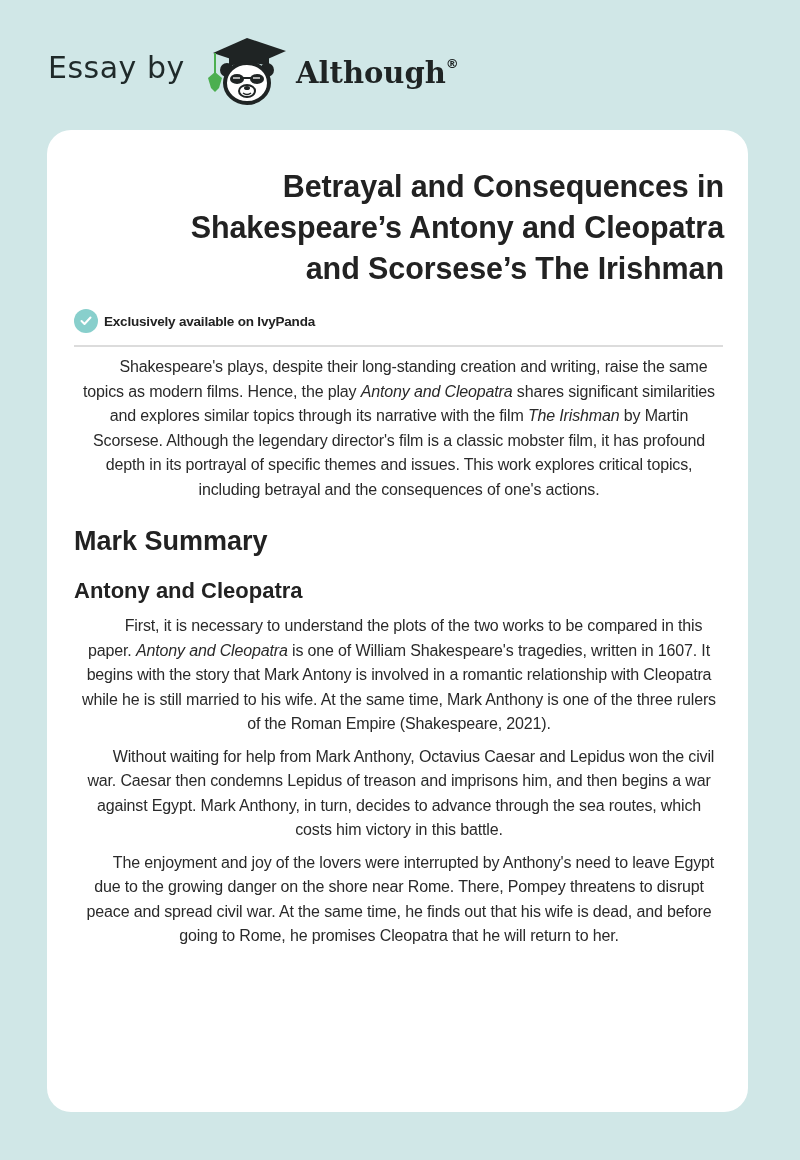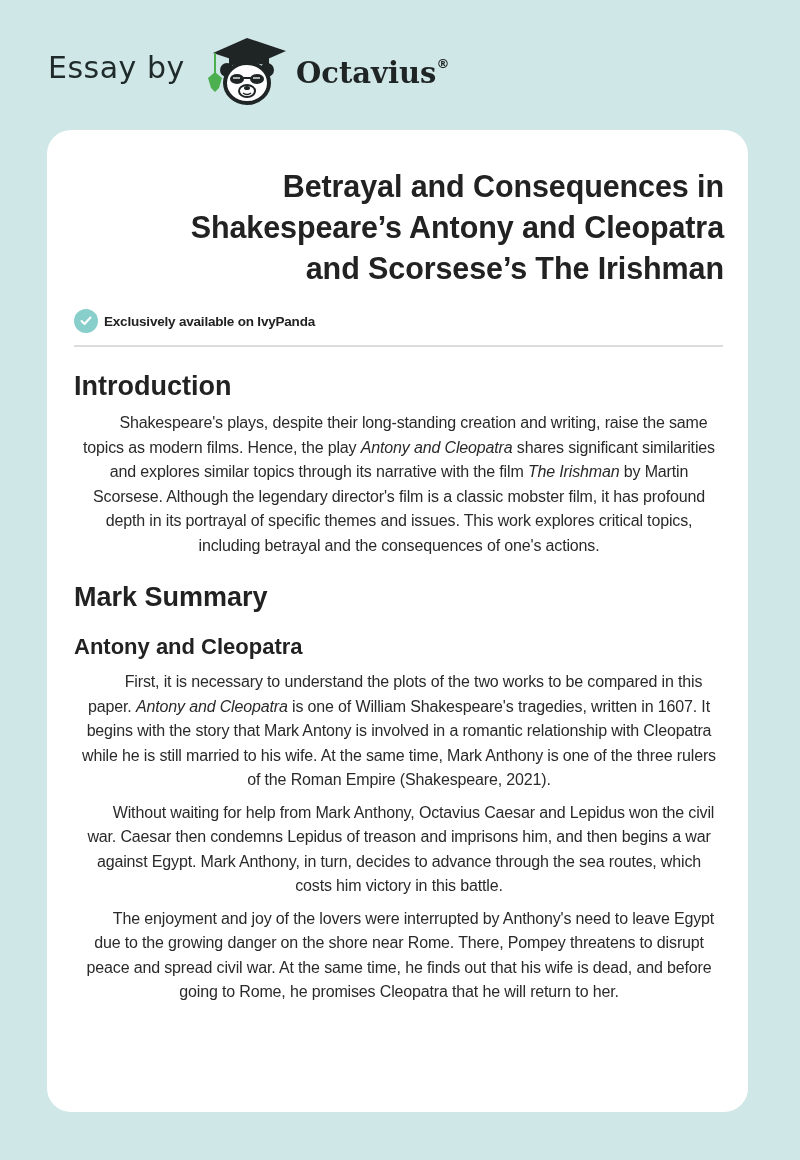--- a/index.html
+++ b/index.html
@@ -159,21 +159,21 @@
     <ellipse cx="34" cy="43" rx="7" ry="5" fill="#1f2424"></ellipse>
     <ellipse cx="54" cy="43" rx="7" ry="5" fill="#1f2424"></ellipse>
     <line x1="40" y1="42" x2="48" y2="42" stroke="#1f2424" stroke-width="2"></line>
     <line x1="30" y1="42" x2="37" y2="42" stroke="#fff" stroke-width="1.3"></line>
     <line x1="50" y1="42" x2="57" y2="42" stroke="#fff" stroke-width="1.3"></line>
 
     <ellipse cx="44" cy="55" rx="8" ry="6" fill="#ffffff" stroke="#1f2424" stroke-width="2"></ellipse>
     <ellipse cx="44" cy="52" rx="3" ry="2" fill="#1f2424"></ellipse>
     <path d="M40,57 Q44,60 48,57" stroke="#1f2424" stroke-width="1.5" fill="none"></path>
   </svg>
-  <span class="brand"><span>Octavius</span><sup>®</sup></span>
+  <span class="brand"><span>Although</span><sup>®</sup></span>
 </div>
 
 <div class="card">
   <div class="card-inner">
     <h1 class="title">
       <span>Betrayal and Consequences in</span><br>
       <span>Shakespeare’s Antony and Cleopatra</span><br>
       <span>and Scorsese’s The Irishman</span>
     </h1>
 
@@ -181,21 +181,20 @@
       <span class="check-badge">
         <svg width="12" height="10" viewBox="0 0 12 10">
             <path d="M1.5,5 L4.5,8 L10.5,1.5" stroke="#ffffff" stroke-width="2" fill="none" stroke-linecap="round" stroke-linejoin="round"></path>
           </svg>
       </span>
       <span class="exclusive-label">Exclusively available on IvyPanda</span>
     </div>
 
     <div class="divider"></div>
 
-    <h2 class="section">Introduction</h2>
     <p class="para p-intro"><span>Shakespeare's plays, despite their long-standing creation and writing, raise the same topics as modern films. Hence, the play </span><em>Antony and Cleopatra</em><span> shares significant similarities and explores similar topics through its narrative with the film </span><em>The Irishman</em><span> by Martin Scorsese. Although the legendary director's film is a classic mobster film, it has profound depth in its portrayal of specific themes and issues. This work explores critical topics, including betrayal and the consequences of one's actions.</span></p>
 
     <h2 class="section">Mark Summary</h2>
     <h3 class="subsection">Antony and Cleopatra</h3>
 
     <p class="para p-first"><span>First, it is necessary to understand the plots of the two works to be compared in this paper. </span><em>Antony and Cleopatra</em><span> is one of William Shakespeare's tragedies, written in 1607. It begins with the story that Mark Antony is involved in a romantic relationship with Cleopatra while he is still married to his wife. At the same time, Mark Anthony is one of the three rulers of the Roman Empire (Shakespeare, 2021).</span></p>
 
     <p class="para p-gap">Without waiting for help from Mark Anthony, Octavius Caesar and Lepidus won the civil war. Caesar then condemns Lepidus of treason and imprisons him, and then begins a war against Egypt. Mark Anthony, in turn, decides to advance through the sea routes, which costs him victory in this battle.</p>
 
     <p class="para p-gap">The enjoyment and joy of the lovers were interrupted by Anthony's need to leave Egypt due to the growing danger on the shore near Rome. There, Pompey threatens to disrupt peace and spread civil war. At the same time, he finds out that his wife is dead, and before going to Rome, he promises Cleopatra that he will return to her.</p>

